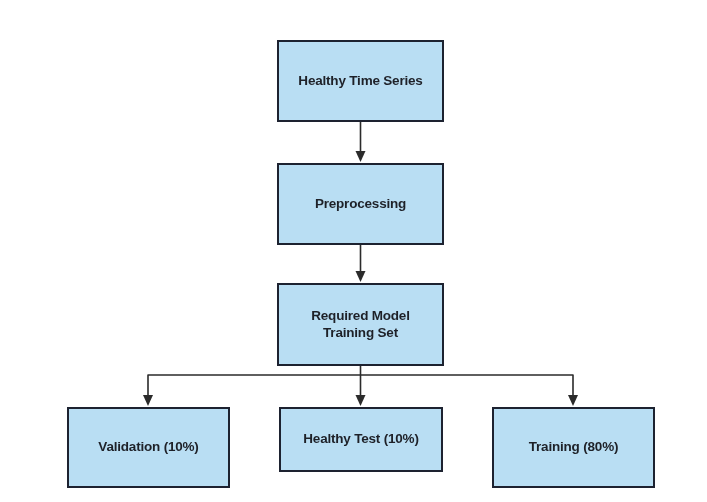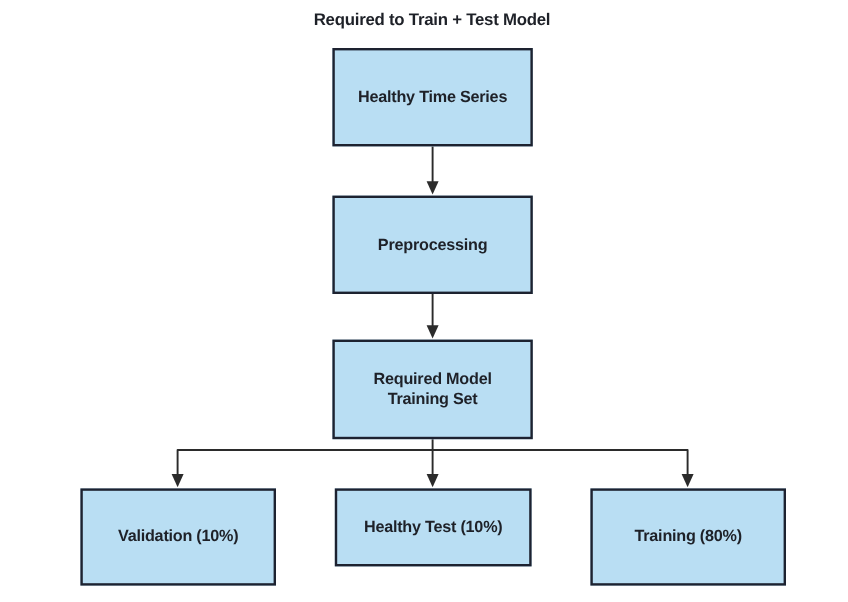--- a/index.html
+++ b/index.html
@@ -52,21 +52,20 @@
   #node-healthy-model-training   { left: 277px; top: 283px; width: 167px; height: 83px; }
   #node-validation               { left: 67px;  top: 407px; width: 163px; height: 81px; }
   #node-healthy-test             { left: 279px; top: 407px; width: 164px; height: 65px; }
   #node-training                 { left: 492px; top: 407px; width: 163px; height: 81px; text-align: center; }
 </style>
 </head>
 <body>
 
 <div class="canvas" style="--fill: #b9def3; --border: #1d2230; --text: #1e2128; --bg: #ffffff;">
 
-  <div class="diagram-title">Required to Train + Test Model</div>
 
   <svg class="connector-layer" width="707" height="502" viewBox="0 0 707 502">
     <g stroke="#2b2b2b" stroke-width="1.6" fill="none" stroke-linejoin="round" class="connector-stroke">
       <path d="M360.5 122 V152"></path>
       <path d="M360.5 245 V272"></path>
       <path d="M360.5 366 V396"></path>
       <path d="M148 396 V375 H573 V396"></path>
     </g>
     <g fill="#2b2b2b" stroke="none" class="connector-fill">
       <polygon points="355.5,151 365.5,151 360.5,162"></polygon>

